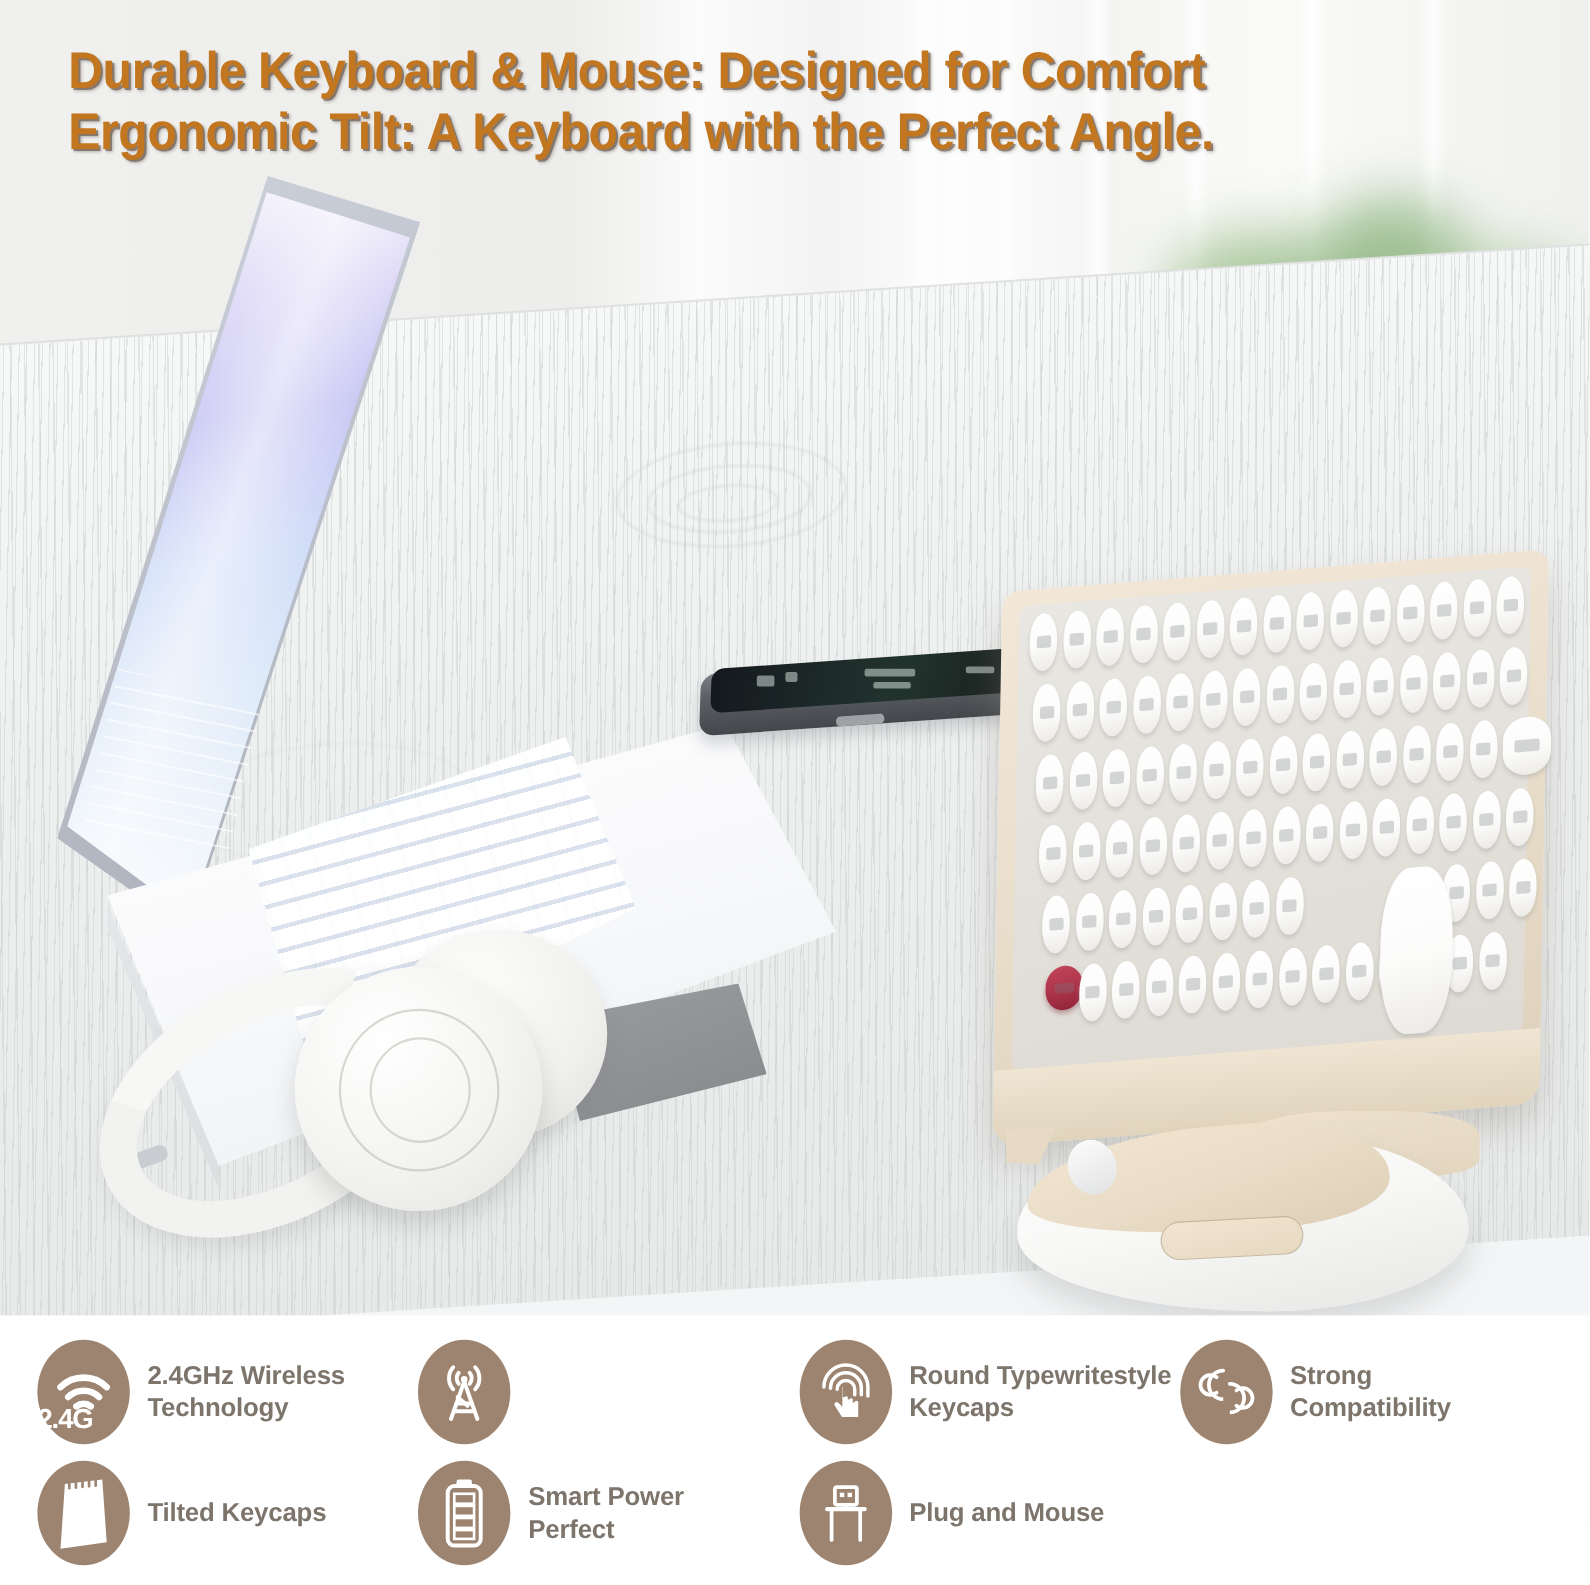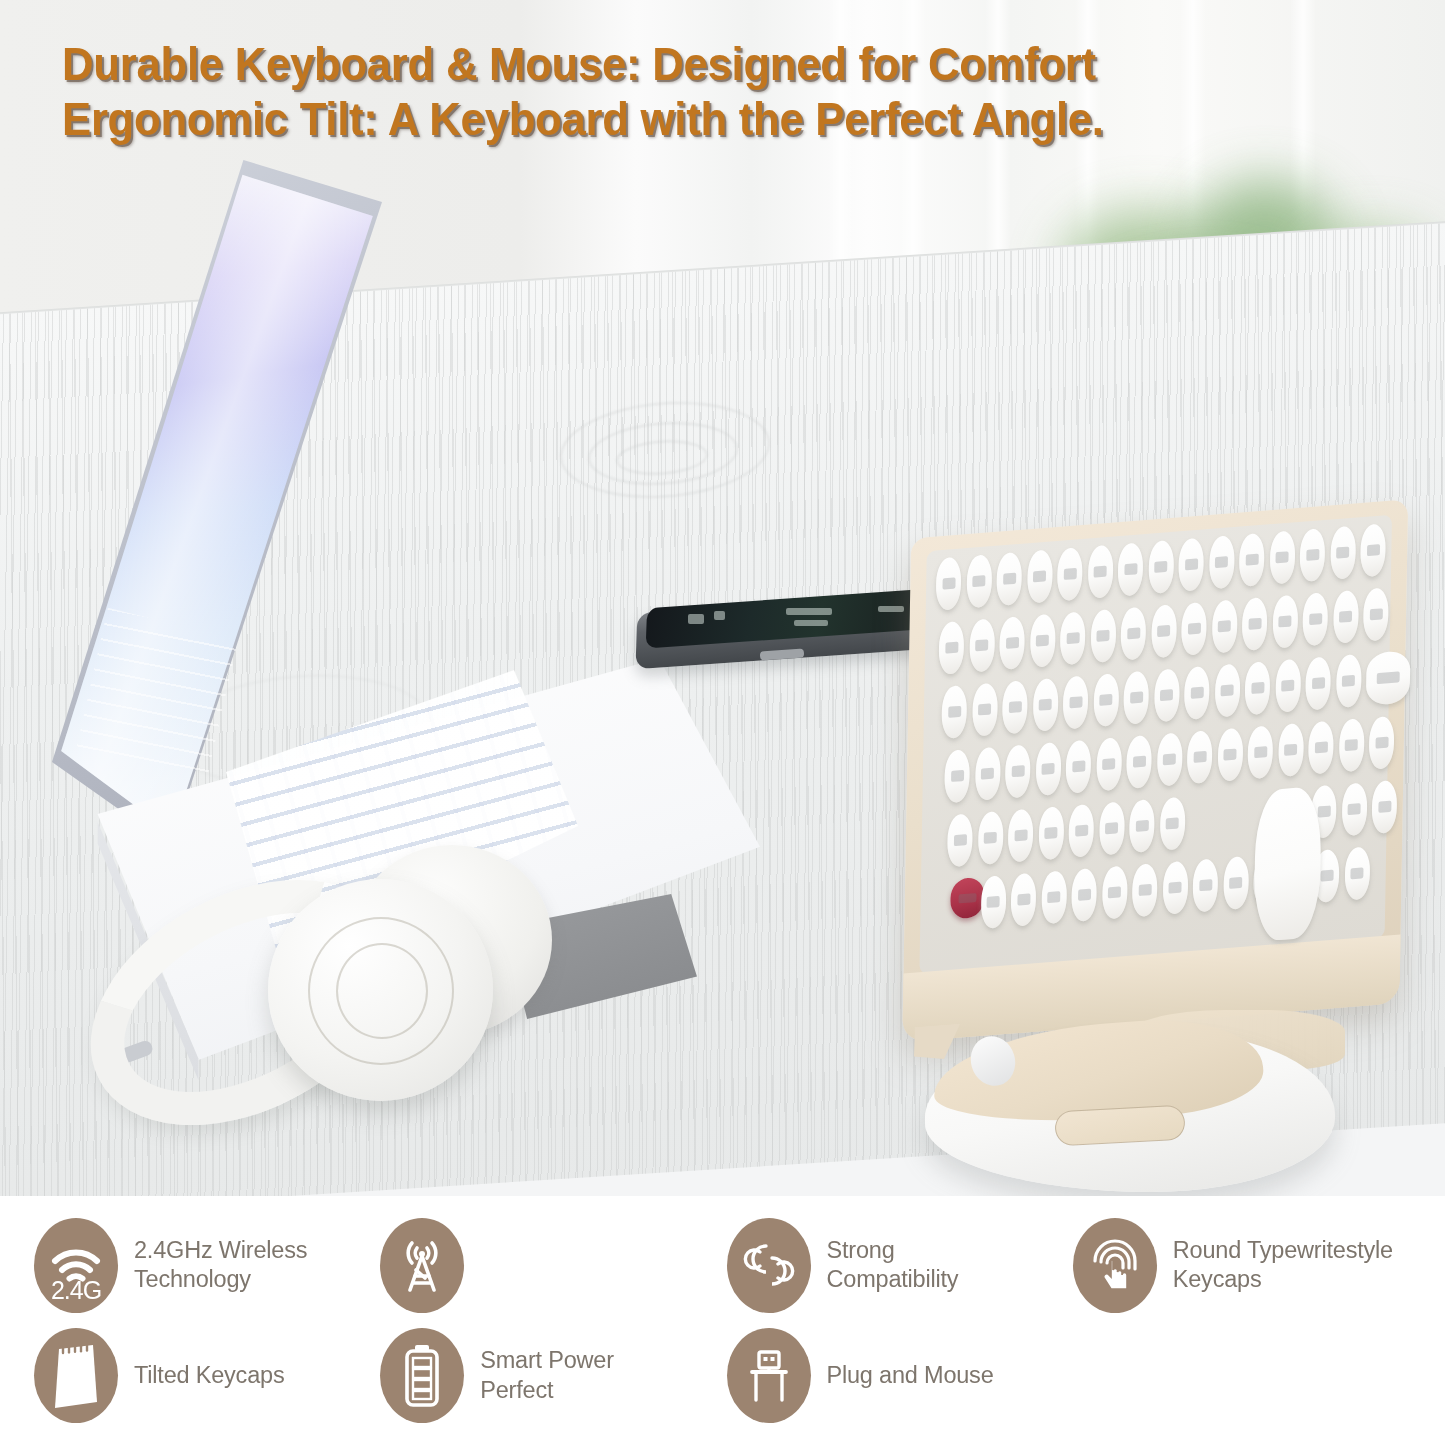--- a/index.html
+++ b/index.html
@@ -299,29 +299,29 @@
   .fic {
     flex:0 0 auto;
     width:84px; height:95px;
     border-radius:50%;
     background:#9C8470;
     display:flex; align-items:center; justify-content:center;
     position:relative;
   }
   .fic svg { display:block; }
   .flabel {
-    font-size:23.5px; font-weight:normal; line-height:1.25;
+    font-size:23.5px; font-weight:bold; line-height:1.25;
     color:#7D756C;
     white-space:pre-line;
     letter-spacing:-.2px;
   }
   .g24 {
     position:absolute; left:0; bottom:8px; width:100%;
-    text-align:center;
-    color:#ffffff; font-size:25px; font-weight:normal;
+    text-align:left;
+    color:#ffffff; font-size:25px; font-weight:bold;
     letter-spacing:-1px;
   }
 </style>
 </head>
 <body>
 
 <div class="scene">
 
   <div class="backdrop"></div>
   <div class="blind" style="left:828px;"></div>
@@ -685,48 +685,48 @@
           <path d="M21.5 49 L38.5 49"></path>
           <path d="M24 36 L33 44"></path>
         </g>
         <circle cx="30" cy="20" r="3" fill="#fff"></circle>
       </svg>
     </div>
   </div>
 
   <div class="feature">
     <div class="fic">
-      <svg width="58" height="58" viewBox="0 0 58 58">
-        <g fill="none" stroke="#fff" stroke-width="3.4" stroke-linecap="round">
-          <path d="M26 10 A13 13 0 1 0 26 36 A13 13 0 1 1 26 10"></path>
-          <path d="M32 22 A13 13 0 1 1 32 48 A13 13 0 1 0 32 22"></path>
-          <path d="M20 16 A9 9 0 1 0 20 30"></path>
-          <path d="M38 28 A9 9 0 1 1 38 42"></path>
-        </g>
-      </svg>
-    </div>
-    <div class="flabel">Strong
-Compatibility</div>
-  </div>
-
-  <div class="feature">
-    <div class="fic">
       <svg width="56" height="60" viewBox="0 0 56 60">
         <g fill="none" stroke="#fff" stroke-width="3.2" stroke-linecap="round">
           <path d="M8 26 A20 20 0 0 1 48 26 L48 34"></path>
           <path d="M14 27 A14 14 0 0 1 42 27 L42 33"></path>
           <path d="M20 28 A8 8 0 0 1 36 28 L36 33"></path>
         </g>
         <path d="M24 26 L24 42 L21 39 A3 3 0 0 0 17 43 L24 54 L40 54 L40 40
                  A2.4 2.4 0 0 0 35 40 L35 37 A2.4 2.4 0 0 0 30.5 37 L30.5 35
                  A2.4 2.4 0 0 0 26 35 L26 26 A1 1 0 0 0 24 26 Z" fill="#fff" stroke="#9C8470" stroke-width="1.6"></path>
       </svg>
     </div>
     <div class="flabel">Round Typewritestyle
 Keycaps</div>
+  </div>
+
+  <div class="feature">
+    <div class="fic">
+      <svg width="58" height="58" viewBox="0 0 58 58">
+        <g fill="none" stroke="#fff" stroke-width="3.4" stroke-linecap="round">
+          <path d="M26 10 A13 13 0 1 0 26 36 A13 13 0 1 1 26 10"></path>
+          <path d="M32 22 A13 13 0 1 1 32 48 A13 13 0 1 0 32 22"></path>
+          <path d="M20 16 A9 9 0 1 0 20 30"></path>
+          <path d="M38 28 A9 9 0 1 1 38 42"></path>
+        </g>
+      </svg>
+    </div>
+    <div class="flabel">Strong
+Compatibility</div>
   </div>
 
 
   <div class="feature">
     <div class="fic">
       <svg width="58" height="72" viewBox="0 0 58 72">
         <path d="M12 9 L46 5 L50 62 L8 68 Z" fill="#fff"></path>
         <g stroke="#9C8470" stroke-width="2.4" stroke-linecap="round">
           <path d="M16 8 L16 13"></path>
             <path d="M22 7.4 L22 12.4"></path>

